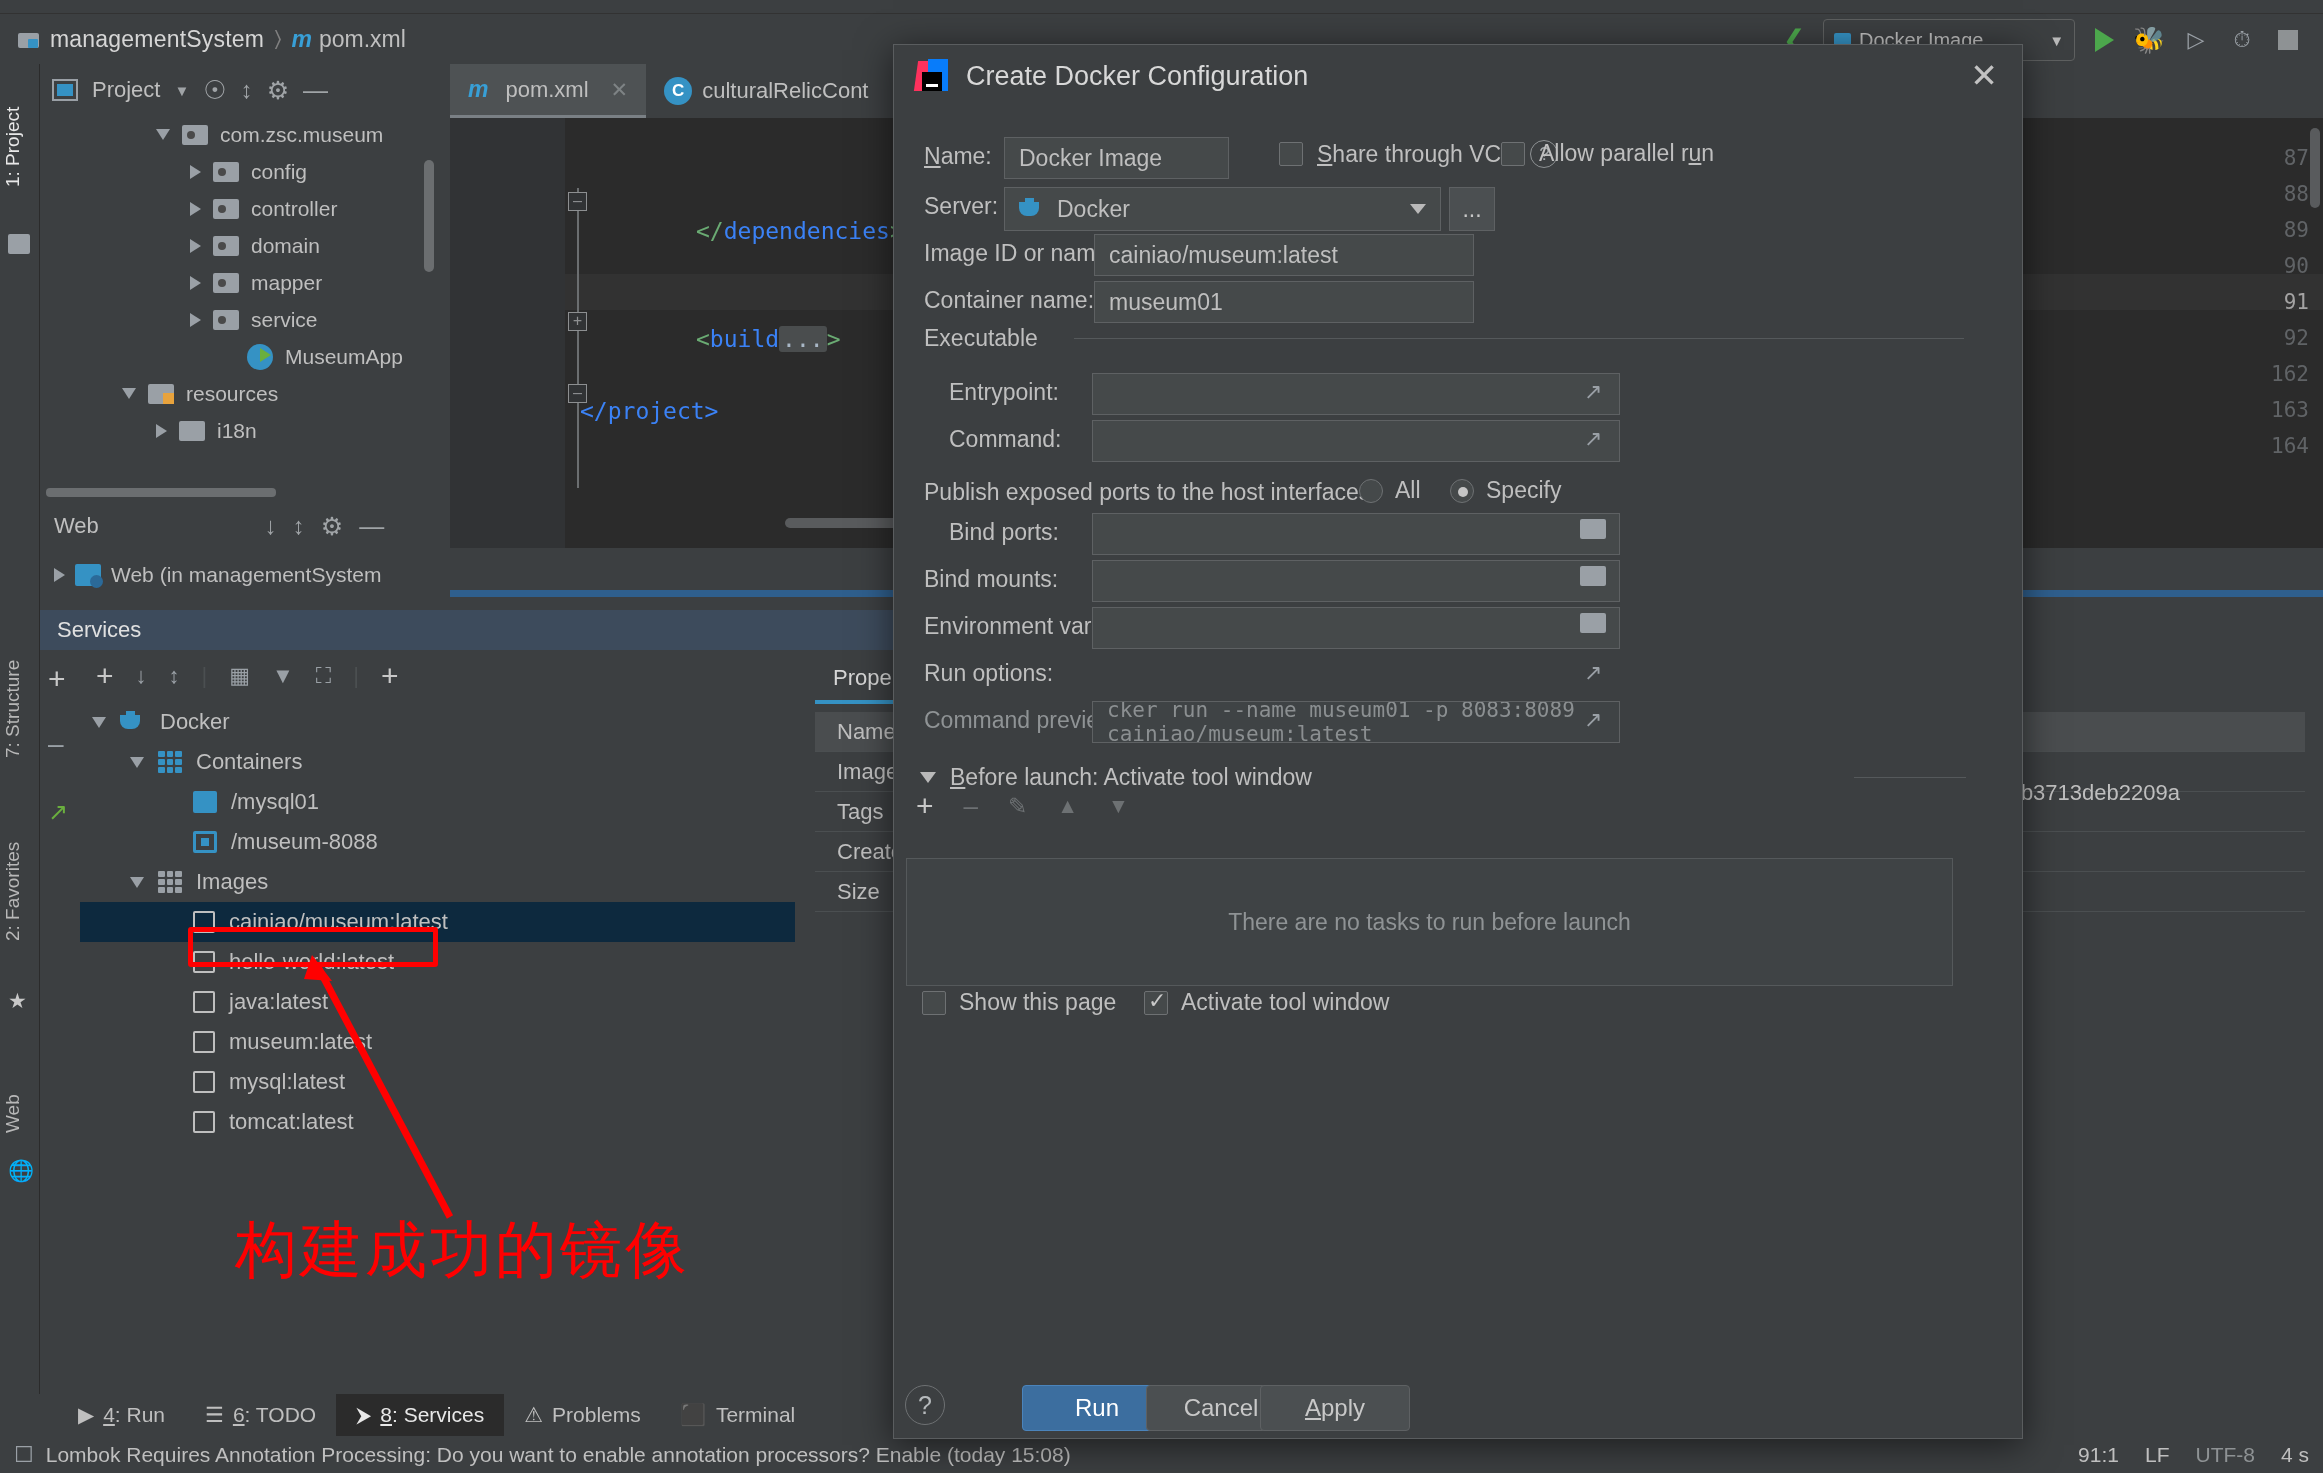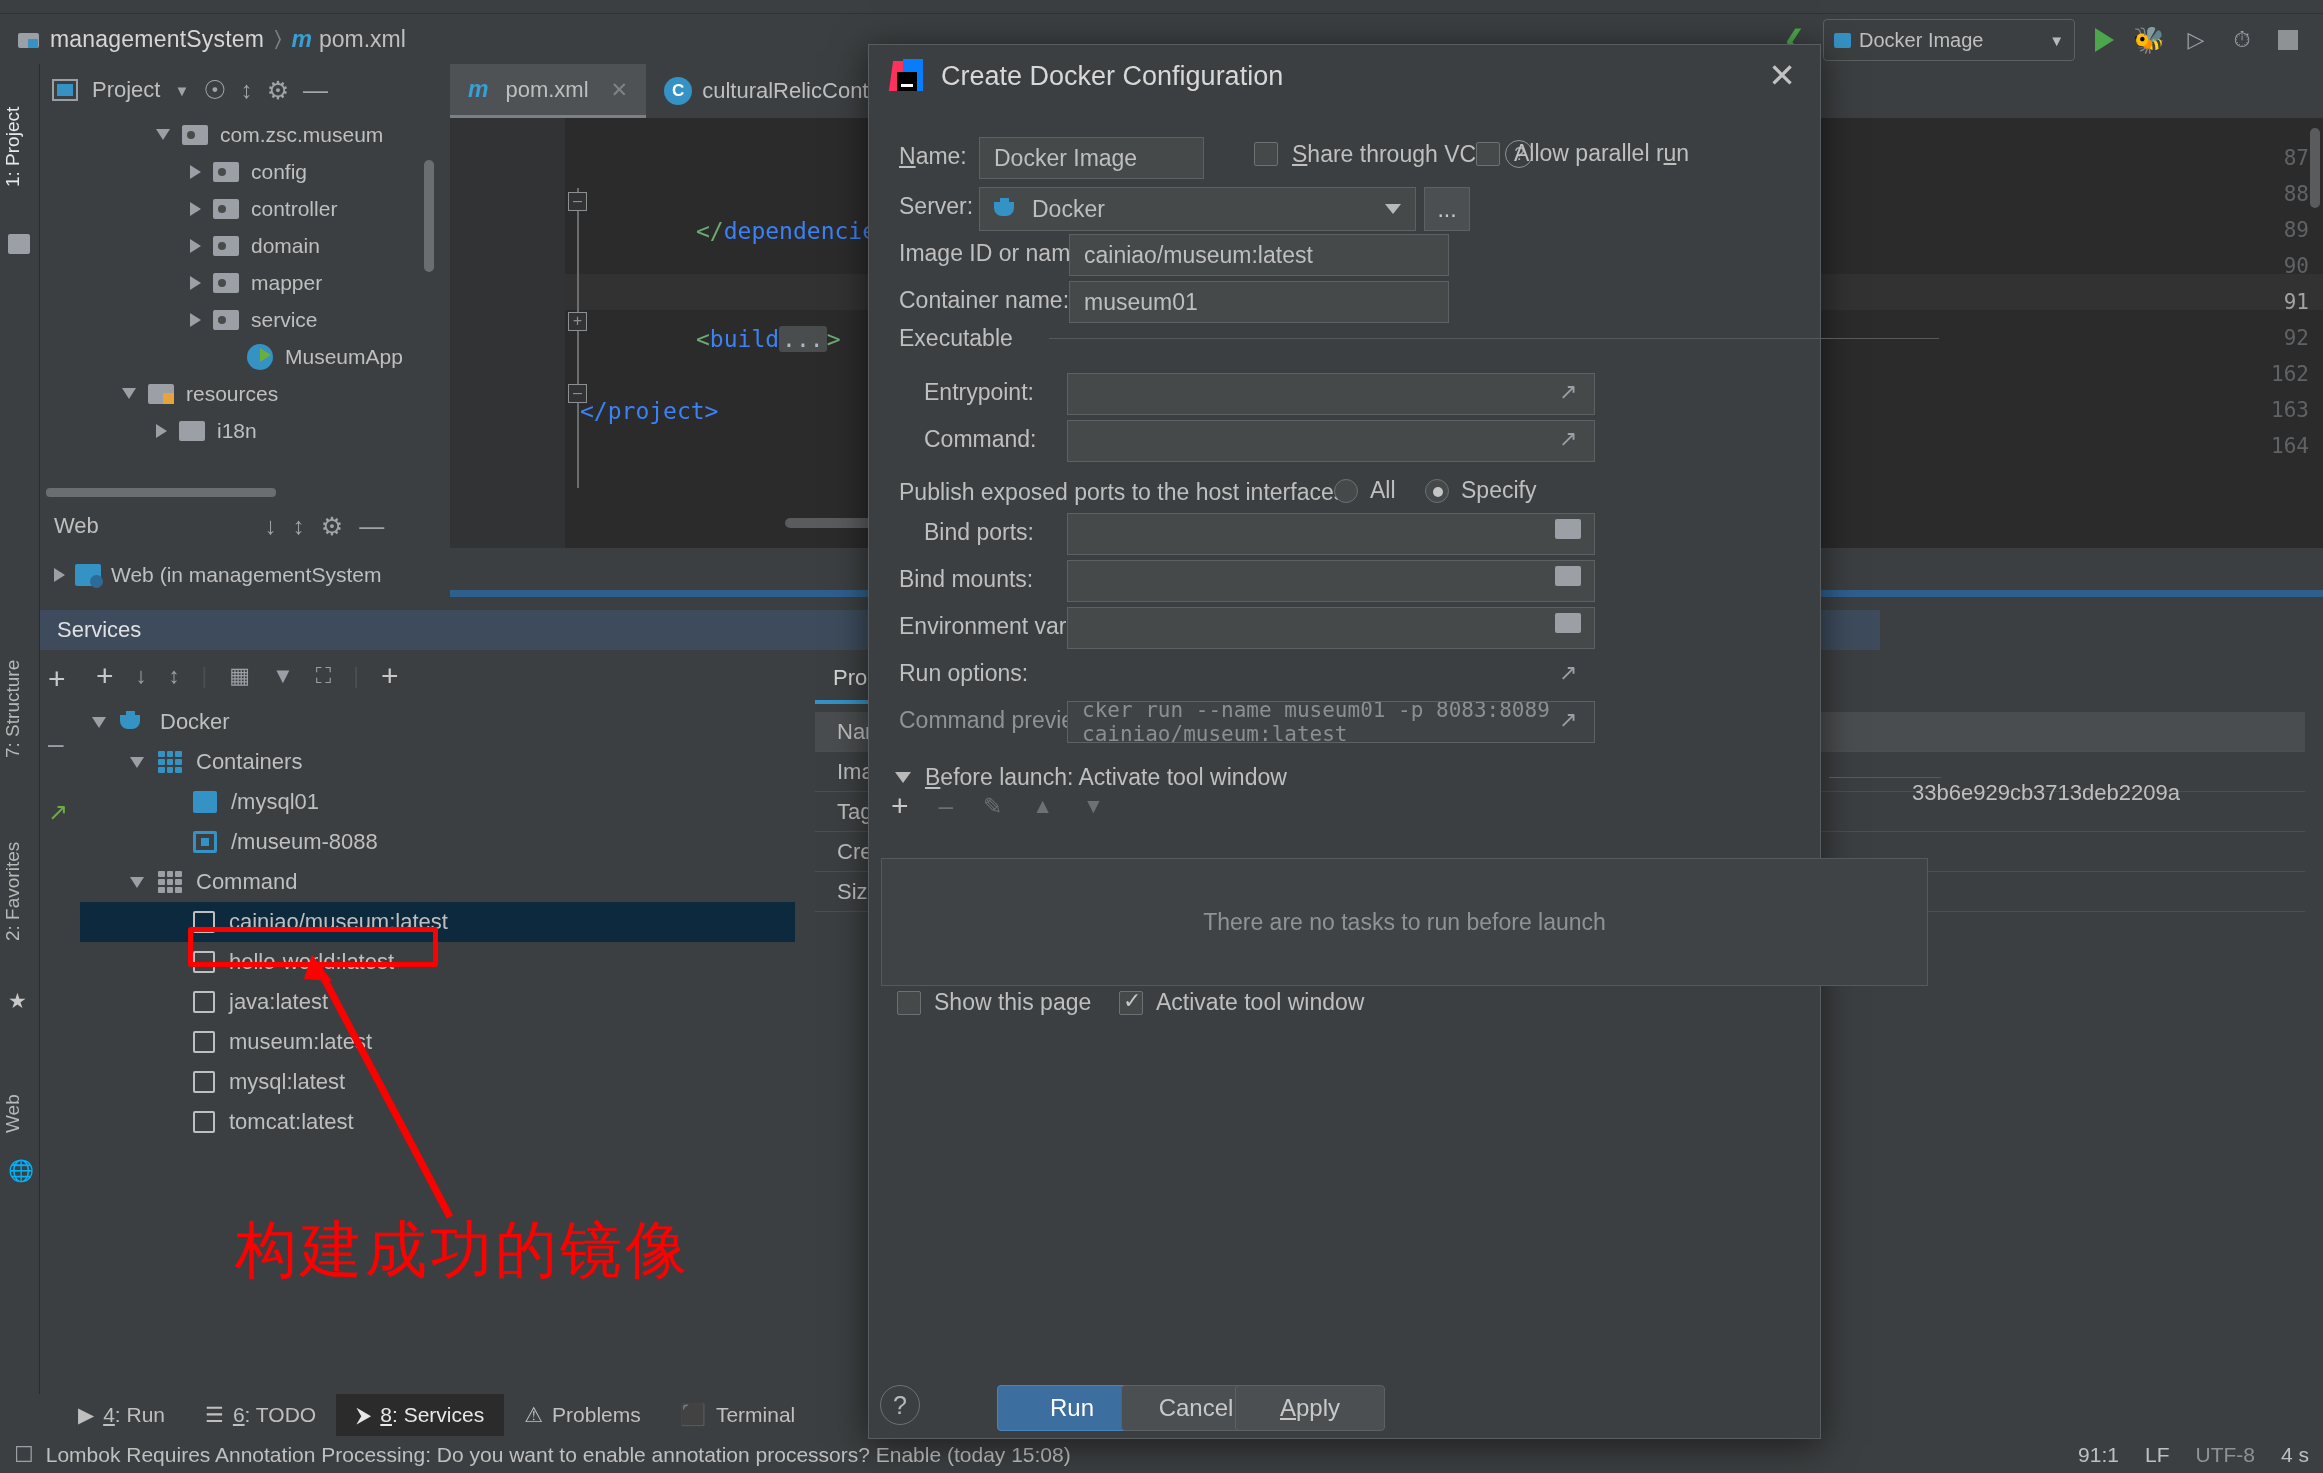--- a/index.html
+++ b/index.html
@@ -199,21 +199,21 @@
   .statusbar {
     position:absolute; left:0; top:1436px; width:2323px; height:37px;
     background:#3c3f41; display:flex; align-items:center; color:#bfbfbf; font-size:21px;
   }
   .sb-left { display:flex; align-items:center; gap:12px; padding-left:14px; }
   .sb-right { position:absolute; right:14px; display:flex; align-items:center; gap:26px; }
   .sb-dim { color:#8e9294; }
 
   
   .dialog {
-    position:absolute; left:868px; top:44px; width:953px; height:1395px;
+    position:absolute; left:893px; top:44px; width:1130px; height:1395px;
     background:#3c3f41; border:1px solid #5a5d5f; box-shadow:0 6px 34px rgba(0,0,0,.55);
   }
   .dlg-title {
     position:absolute; left:0; top:0; width:1130px; height:62px;
     display:flex; align-items:center; padding-left:22px; gap:16px;
   }
   .dlg-title .t { color:#d8d8d8; font-size:27px; }
   .ij-ic { width:34px; height:34px; position:relative; }
   .ij-ic .a { position:absolute; left:0; top:2px; width:16px;height:30px;background:#fe315d;transform:skewX(-8deg);}
   .ij-ic .b { position:absolute; left:12px; top:0; width:20px;height:32px;background:#087cfa;}
@@ -494,21 +494,21 @@
           <i></i>
           <i></i>
           <i></i>
           <i></i>
           <i></i>
           <i></i>
           <i></i>
           <i></i>
           <i></i>
         </span>
-        <span style="margin-left:14px;">Command</span>
+        <span style="margin-left:14px;">Images</span>
       </div>
       <div class="srow sel" style="padding-left: 88px;">
         <span style="display:inline-block;width:11px;"></span>
         <span style="display:inline-block;width:14px;"></span>
         <span class="img-ic"></span>
         <span style="margin-left:14px;">cainiao/museum:latest</span>
       </div>
       <div class="srow" style="padding-left: 88px;">
         <span style="display:inline-block;width:11px;"></span>
         <span style="display:inline-block;width:14px;"></span>

